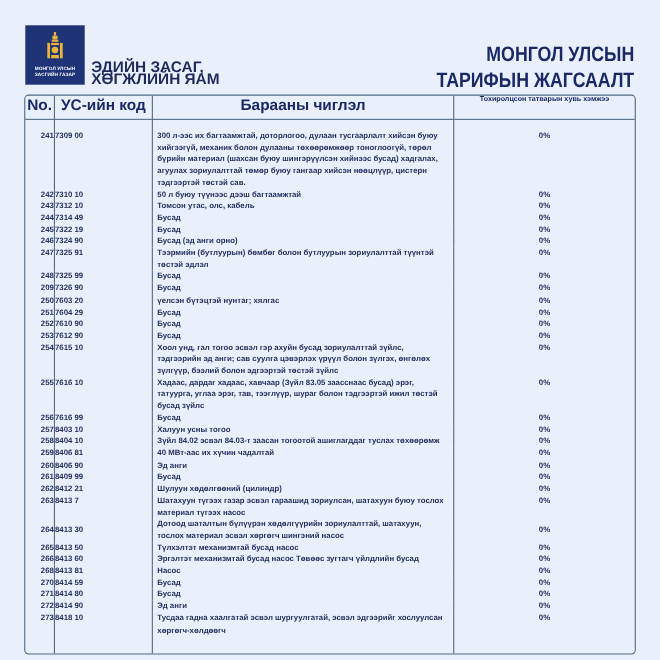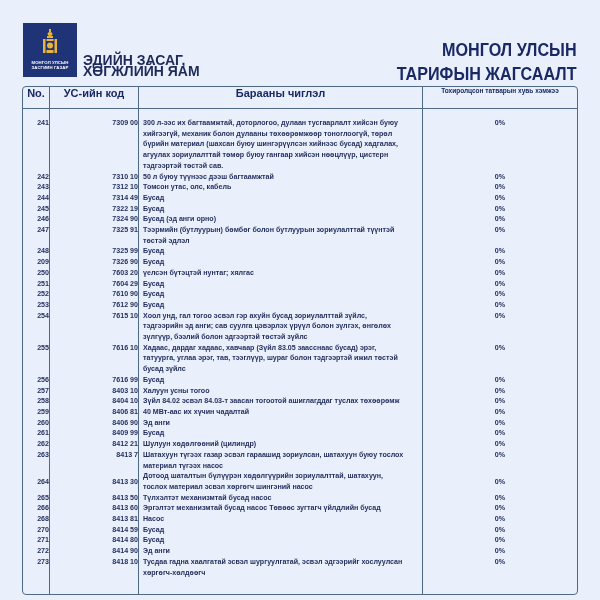--- a/index.html
+++ b/index.html
@@ -29,29 +29,29 @@
     transform:scaleX(0.85); transform-origin:right top;
   }
   table {
     position:absolute; left:22px; top:86px; width:556px;
     border-collapse:separate; border-spacing:0;
     border:1px solid #4f6a88; border-radius:4px;
     font-size:7.1px; font-weight:bold; color:#25305f;
   }
   thead th {
     height:21px; border-bottom:1px solid #4f6a88; font-weight:bold;
-    font-size:11px; color:#1a2866; padding:0;
+    font-size:14px; color:#1a2866; padding:0;
   }
   thead th.rate { font-size:6.5px; line-height:7.5px; }
   th, td { border-right:1px solid #4f6a88; vertical-align:top; }
   th:last-child, td:last-child { border-right:none; }
   td { padding:0; line-height:10.7px; }
   td.no { width:26px; text-align:right; }
-  td.code { width:88px; text-align:right; }
-  td.desc { width:261px; padding-left:4px; padding-right:18px; }
+  td.code { width:88px; text-align:left; }
+  td.desc { width:261px; padding-left:4px; padding-right:8px; }
   td.rate { text-align:center; }
   tbody tr.first td { padding-top:9px; }
   tbody tr.last td { padding-bottom:16px; }
   td.mid { vertical-align:middle; }
 </style>
 </head>
 <body>
 
 <div class="logo">
   <svg width="16" height="28" viewBox="0 0 16 28">

